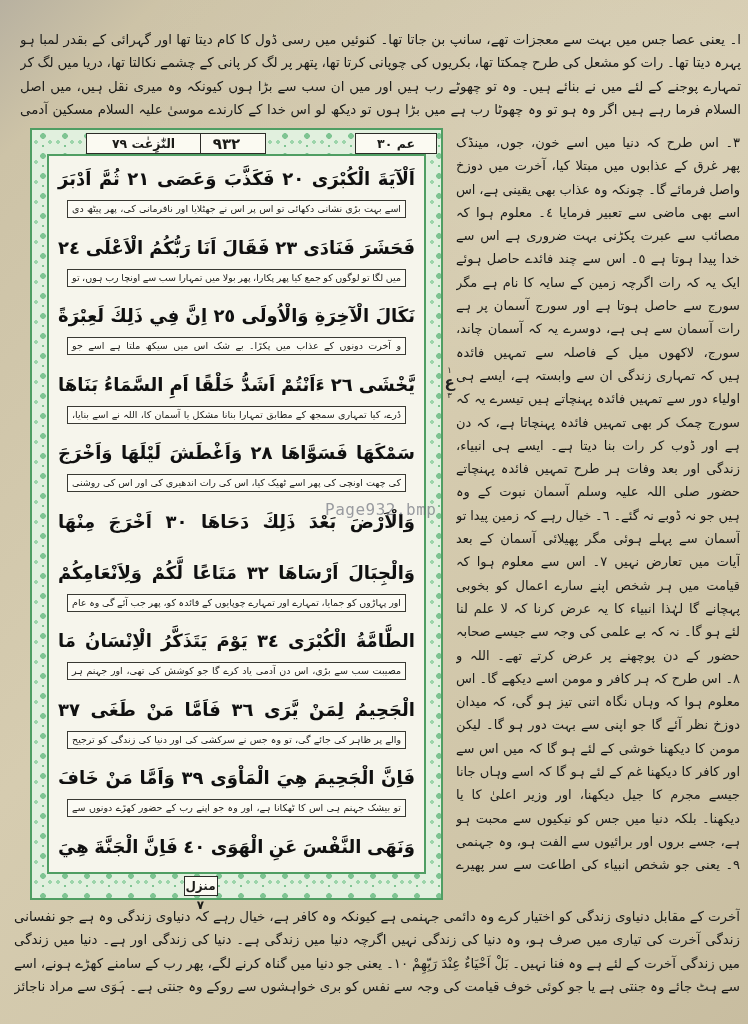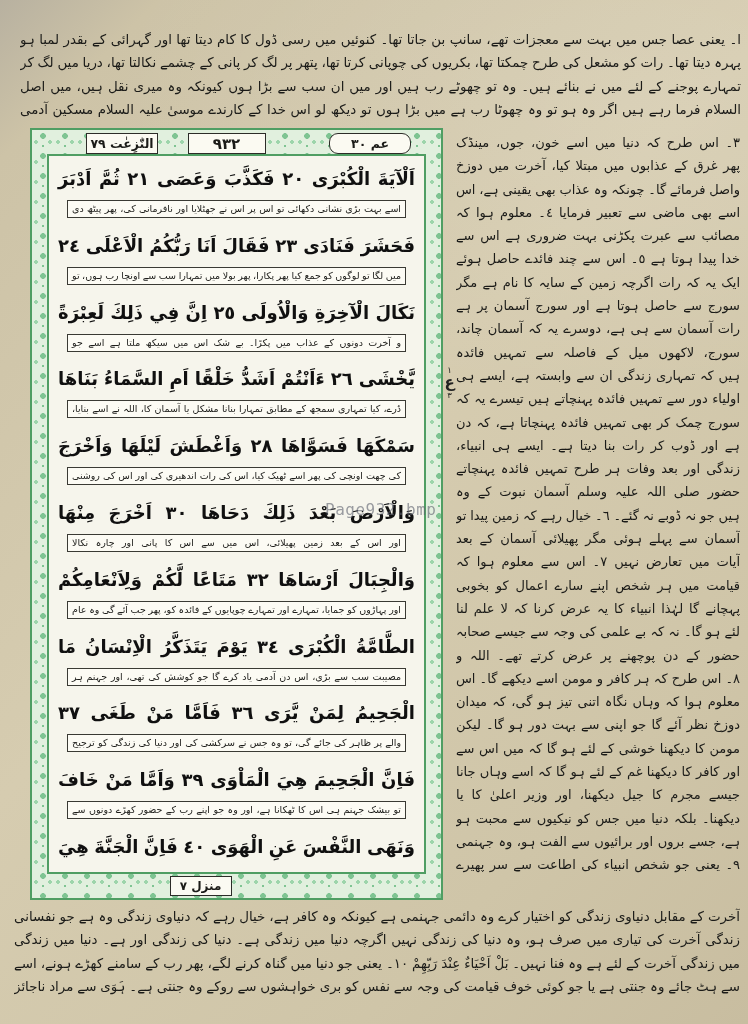--- a/index.html
+++ b/index.html
@@ -40,26 +40,26 @@
     background:#f6f5ec;border:2px solid #4f9e63;
     padding:4px 7px;position:relative;
     display:flex;flex-direction:column;justify-content:space-between;
   }
   
   .band-cell{
     position:absolute;top:3px;height:21px;line-height:20px;box-sizing:border-box;
     background:#fbfaf2;border:1px solid #2c2c28;text-align:center;
     font-size:12.5px;font-weight:bold;overflow:hidden;
   }
-  .cell-juz{right:30px;width:82px;border-radius:9px;}
+  .cell-juz{right:4px;width:82px;}
   .cell-page{left:50%;transform:translateX(-50%);margin-left:-10px;width:78px;font-size:15px;letter-spacing:2px;}
-  .cell-surah{left:54px;width:72px;}
+  .cell-surah{left:54px;width:115px;}
   .cell-manzil{
     position:absolute;bottom:2px;left:50%;transform:translateX(-50%);margin-left:-36px;
-    height:20px;line-height:19px;width:62px;box-sizing:border-box;
+    height:20px;line-height:19px;width:34px;box-sizing:border-box;
     background:#fbfaf2;border:1px solid #2c2c28;text-align:center;
     font-size:12px;font-weight:bold;
   }
   
   .verse-pair{margin:0;}
   .verse-arabic{
     direction:rtl;font-size:18px;font-weight:bold;color:#101010;
     height:40px;line-height:38px;overflow:hidden;
     text-align:justify;text-align-last:justify;word-spacing:-1px;
     padding:0 2px;
@@ -125,21 +125,20 @@
           <div class="verse-pair">
           <div class="verse-arabic" lang="ar">يَّخْشَى ٢٦ ءَاَنْتُمْ اَشَدُّ خَلْقًا اَمِ السَّمَاءُ بَنَاهَا ٢٧ رَفَعَ</div>
           <div class="verse-urdu">ڈرے، کیا تمہاری سمجھ کے مطابق تمہارا بنانا مشکل یا آسمان کا، اللہ نے اسے بنایا، اس</div>
         </div>
           <div class="verse-pair">
           <div class="verse-arabic" lang="ar">سَمْكَهَا فَسَوَّاهَا ٢٨ وَاَغْطَشَ لَيْلَهَا وَاَخْرَجَ ضُحَاهَا ٢٩</div>
           <div class="verse-urdu">کی چھت اونچی کی پھر اسے ٹھیک کیا، اس کی رات اندھیری کی اور اس کی روشنی چمکائی</div>
         </div>
           <div class="verse-pair">
           <div class="verse-arabic" lang="ar">وَالْاَرْضَ بَعْدَ ذَلِكَ دَحَاهَا ٣٠ اَخْرَجَ مِنْهَا مَاءَهَا وَمَرْعَاهَا ٣١</div>
-          <div class="verse-urdu">اور اس کے بعد زمین پھیلائی، اس میں سے اس کا پانی اور چارہ نکالا</div>
         </div>
           <div class="verse-pair">
           <div class="verse-arabic" lang="ar">وَالْجِبَالَ اَرْسَاهَا ٣٢ مَتَاعًا لَّكُمْ وَلِاَنْعَامِكُمْ ٣٣ فَاِذَا جَاءَتِ</div>
           <div class="verse-urdu">اور پہاڑوں کو جمایا، تمہارے اور تمہارے چوپایوں کے فائدہ کو، پھر جب آئے گی وہ عام</div>
         </div>
           <div class="verse-pair">
           <div class="verse-arabic" lang="ar">الطَّامَّةُ الْكُبْرَى ٣٤ يَوْمَ يَتَذَكَّرُ الْاِنْسَانُ مَا سَعَى ٣٥ وَبُرِّزَتِ</div>
           <div class="verse-urdu">مصیبت سب سے بڑی، اس دن آدمی یاد کرے گا جو کوشش کی تھی، اور جہنم ہر دیکھنے</div>
         </div>
           <div class="verse-pair">

